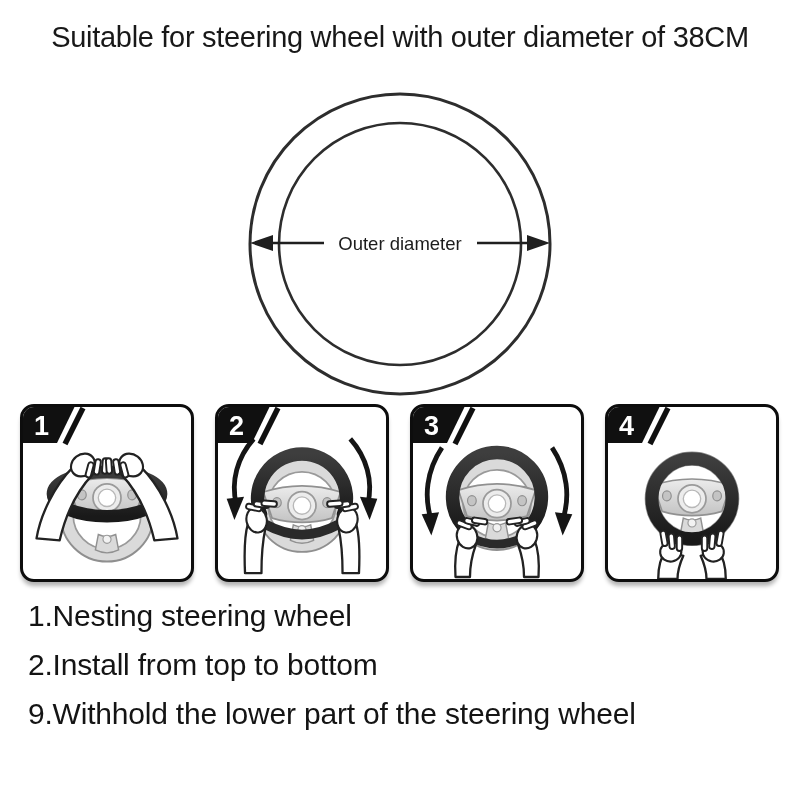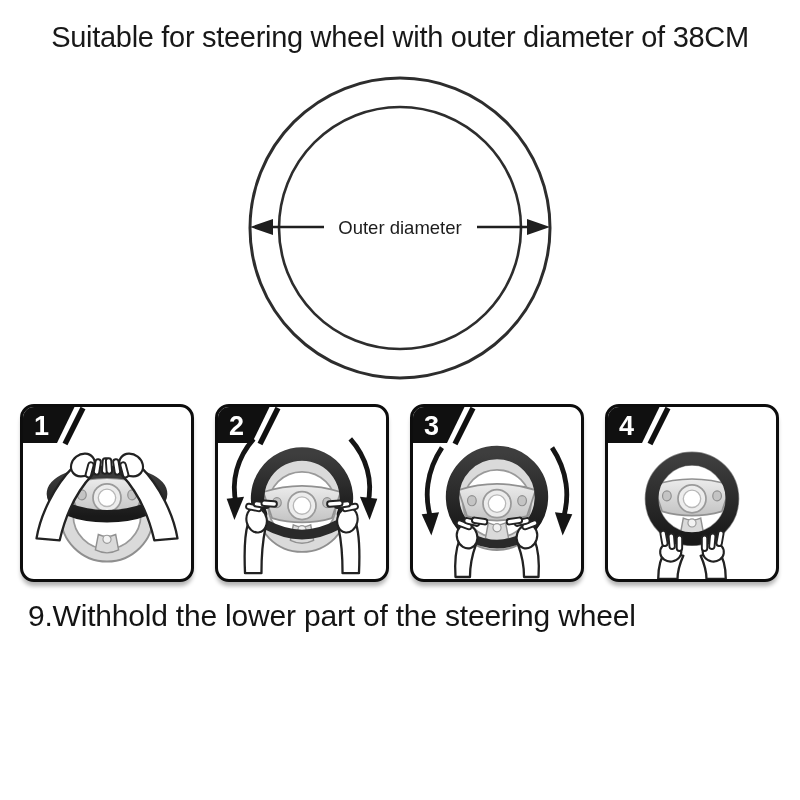--- a/index.html
+++ b/index.html
@@ -1,20 +1,20 @@
 <!DOCTYPE html>
 <html><head>
 <meta charset="utf-8">
 <style>
   html,body{margin:0;padding:0;background:#ffffff;}
   .page{position:relative;width:800px;height:800px;background:#ffffff;overflow:hidden;
         font-family:"Liberation Sans",sans-serif;color:#161616;border-radius:10px;}
   .title{position:absolute;top:21px;left:0;width:800px;text-align:center;
          font-size:29px;letter-spacing:-0.3px;color:#181818;white-space:nowrap;}
-  .diagram-wrap{position:absolute;top:68px;left:0;width:675px;height:324px;}
+  .diagram-wrap{position:absolute;top:84px;left:0;width:675px;height:324px;}
   .panels{position:absolute;top:404px;left:20px;width:760px;display:flex;gap:21px;}
   .panel{position:relative;width:168px;height:172px;background:#ffffff;
          border:3px solid #0d0d0d;border-radius:14px;overflow:hidden;
          box-shadow:0 5px 4px -1px rgba(0,0,0,0.30);}
   .panel svg.illu{position:absolute;left:0;top:0;width:100%;height:100%;}
   .badge{position:absolute;left:-1px;top:-1px;width:70px;height:44px;}
   .badge-num{position:absolute;left:11px;top:0px;font-size:27px;font-weight:bold;
              color:#ffffff;line-height:38px;}
   .instructions{position:absolute;left:28px;top:599px;}
   .instr-line{font-size:30px;letter-spacing:-0.2px;color:#141414;height:36px;
@@ -215,16 +215,18 @@
       <svg class="badge" viewBox="0 0 70 44">
         <polygon points="0,0 53,0 35,37 0,37" fill="#101010"></polygon>
         <line x1="61" y1="2" x2="43" y2="38" stroke="#101010" stroke-width="5.5"></line>
       </svg>
       <span class="badge-num">4</span>
     </div>
 
   </div>
 
   <div class="instructions">
+    <div class="instr-line">1.Nesting steering wheel</div>
+    <div class="instr-line">2.Install from top to bottom</div>
     <div class="instr-line">9.Withhold the lower part of the steering wheel</div>
   </div>
 
 </div>
 
 </body></html>

